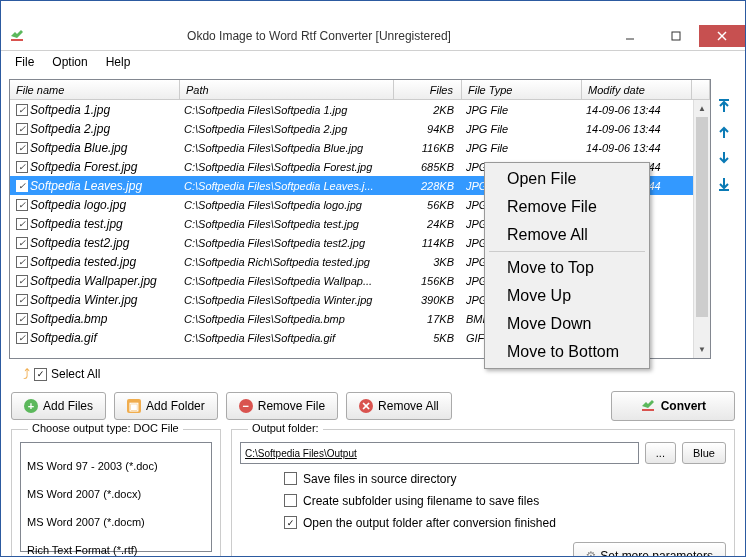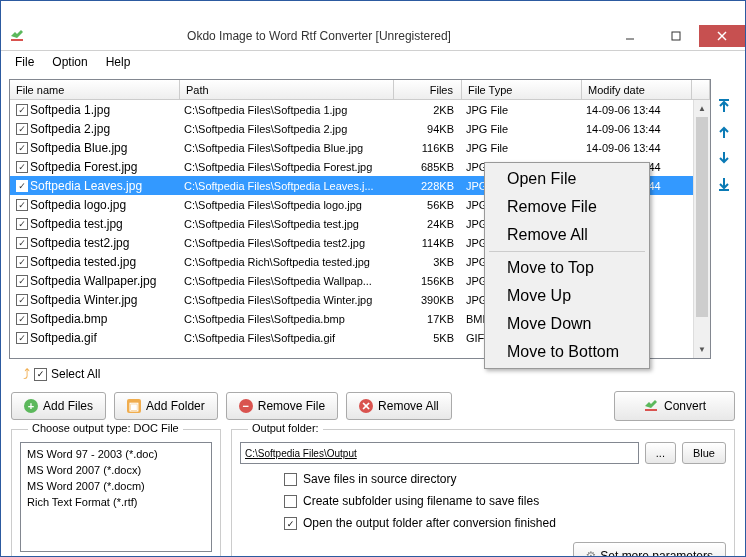--- a/index.html
+++ b/index.html
@@ -6,21 +6,21 @@
 body { background: #fff; width: 746px; height: 557px; overflow: hidden; border: 1px solid #2c5aa0; }
 .titlebar { height: 30px; background: #fff; display: flex; align-items: center; padding: 0 0 0 8px; border-bottom: 1px solid #d0d0d0; margin-top: 20px; }
 .titlebar-icon { width: 16px; height: 16px; margin-right: 6px; }
 .titlebar-text { flex: 1; text-align: center; color: #333; font-size: 12px; }
 .win-controls { display: flex; }
 .win-btn { width: 46px; height: 22px; display: flex; align-items: center; justify-content: center; background: #fff; }
 .win-btn.close { background: #c75050; color: #fff; width: 46px; height: 22px; }
 .menubar { height: 22px; display: flex; align-items: center; padding: 0 6px; gap: 2px; }
 .menu-item { padding: 2px 8px; cursor: default; }
 .workspace { display: flex; padding: 6px 8px 0 8px; gap: 4px; }
-.filelist-container { flex: 1; border: 1px solid #828790; background: #fff; height: 280px; overflow: hidden; position: relative; }
+.filelist-container { flex: 1; border: 1px solid #828790; background: #fff; height: 280px; overflow: hidden; position: relative; font-style: italic; }
 .col-headers { display: flex; background: linear-gradient(#fff,#eee); border-bottom: 1px solid #ccc; height: 20px; }
 .col-h { border-right: 1px solid #ccc; padding: 2px 6px; font-size: 11px; display: flex; align-items: center; }
 .col-name { width: 170px; }
 .col-path { width: 214px; }
 .col-size { width: 68px; justify-content: flex-end; padding-right: 8px; }
 .col-type { width: 120px; }
 .col-date { width: 110px; }
 .rows { overflow: hidden; }
 .row { display: flex; height: 19px; align-items: center; border-bottom: 0; }
 .row.selected { background: #3399ff; color: #fff; }
@@ -38,33 +38,33 @@
 .ctx-item { padding: 5px 20px; font-size: 16px; cursor: default; }
 .ctx-sep { height: 1px; background: #ccc; margin: 2px 2px; }
 .below-list { padding: 4px 12px 2px 22px; display: flex; align-items: center; gap: 4px; min-height: 28px; }
 .select-all-chk { width: 13px; height: 13px; border: 1px solid #666; display: inline-flex; align-items: center; justify-content: center; font-size: 9px; }
 .button-row { display: flex; padding: 4px 10px 8px 10px; gap: 8px; align-items: center; }
 .btn { background: linear-gradient(#fff,#e8e8e8); border: 1px solid #aaa; border-radius: 3px; padding: 4px 12px; display: flex; align-items: center; gap: 5px; cursor: pointer; height: 28px; font-size: 12px; }
 .btn-icon { width: 14px; height: 14px; border-radius: 50%; display: inline-flex; align-items: center; justify-content: center; color: #fff; font-weight: bold; font-size: 11px; }
 .ic-green { background: #5cb85c; }
 .ic-orange { background: #f0ad4e; border-radius: 2px; }
 .ic-red { background: #d9534f; }
-.convert-btn { margin-left: auto; font-weight: normal; padding: 4px 28px; height: 30px; }
+.convert-btn { margin-left: auto; font-weight: bold; padding: 4px 28px; height: 30px; }
 .convert-ic { width: 16px; height: 16px; }
 .bottom-panel { display: flex; padding: 0 10px 8px 10px; gap: 10px; }
 .fieldset { border: 1px solid #ccc; padding: 6px 8px 8px 8px; position: relative; }
 .fs-legend { position: absolute; top: -8px; left: 16px; background: #fff; padding: 0 4px; font-size: 11px; }
 .output-types { width: 210px; height: 150px; }
 .type-list { border: 1px solid #828790; background: #fff; height: 110px; padding: 3px 4px; margin-top: 6px; }
-.type-item { padding: 2px 2px; font-size: 11px; }
+.type-item { padding: 2px 2px; font-size: 11px; margin-top: 12px; }
 .output-folder { flex: 1; height: 150px; }
 .of-row { display: flex; gap: 6px; margin-top: 6px; align-items: center; }
 .of-input { flex: 1; border: 1px solid #828790; padding: 3px 4px; font-size: 10px; height: 22px; background: #fff; text-decoration: underline; }
 .small-btn { border: 1px solid #aaa; background: linear-gradient(#fff,#e8e8e8); border-radius: 3px; padding: 2px 10px; height: 22px; cursor: pointer; font-size: 11px; }
-.opt-row { margin-top: 8px; display: flex; align-items: flex-end; gap: 6px; font-size: 11px; padding-left: 44px; }
+.opt-row { margin-top: 8px; display: flex; align-items: flex-start; gap: 6px; font-size: 11px; padding-left: 44px; }
 .opt-chk { width: 13px; height: 13px; border: 1px solid #666; display: inline-flex; align-items: center; justify-content: center; font-size: 9px; }
 .set-more { position: absolute; right: 8px; bottom: 8px; display: flex; align-items: center; gap: 4px; }
 .scrollbar-v { position: absolute; right: 0; top: 20px; bottom: 0; width: 17px; background: #f0f0f0; border-left: 1px solid #ddd; }
 .sb-btn { height: 17px; background: #f0f0f0; display: flex; align-items: center; justify-content: center; font-size: 8px; color: #555; }
 .sb-thumb { background: #cdcdcd; margin: 0 2px; }
 </style>
 </head>
 <body>
 
 <div class="titlebar">

